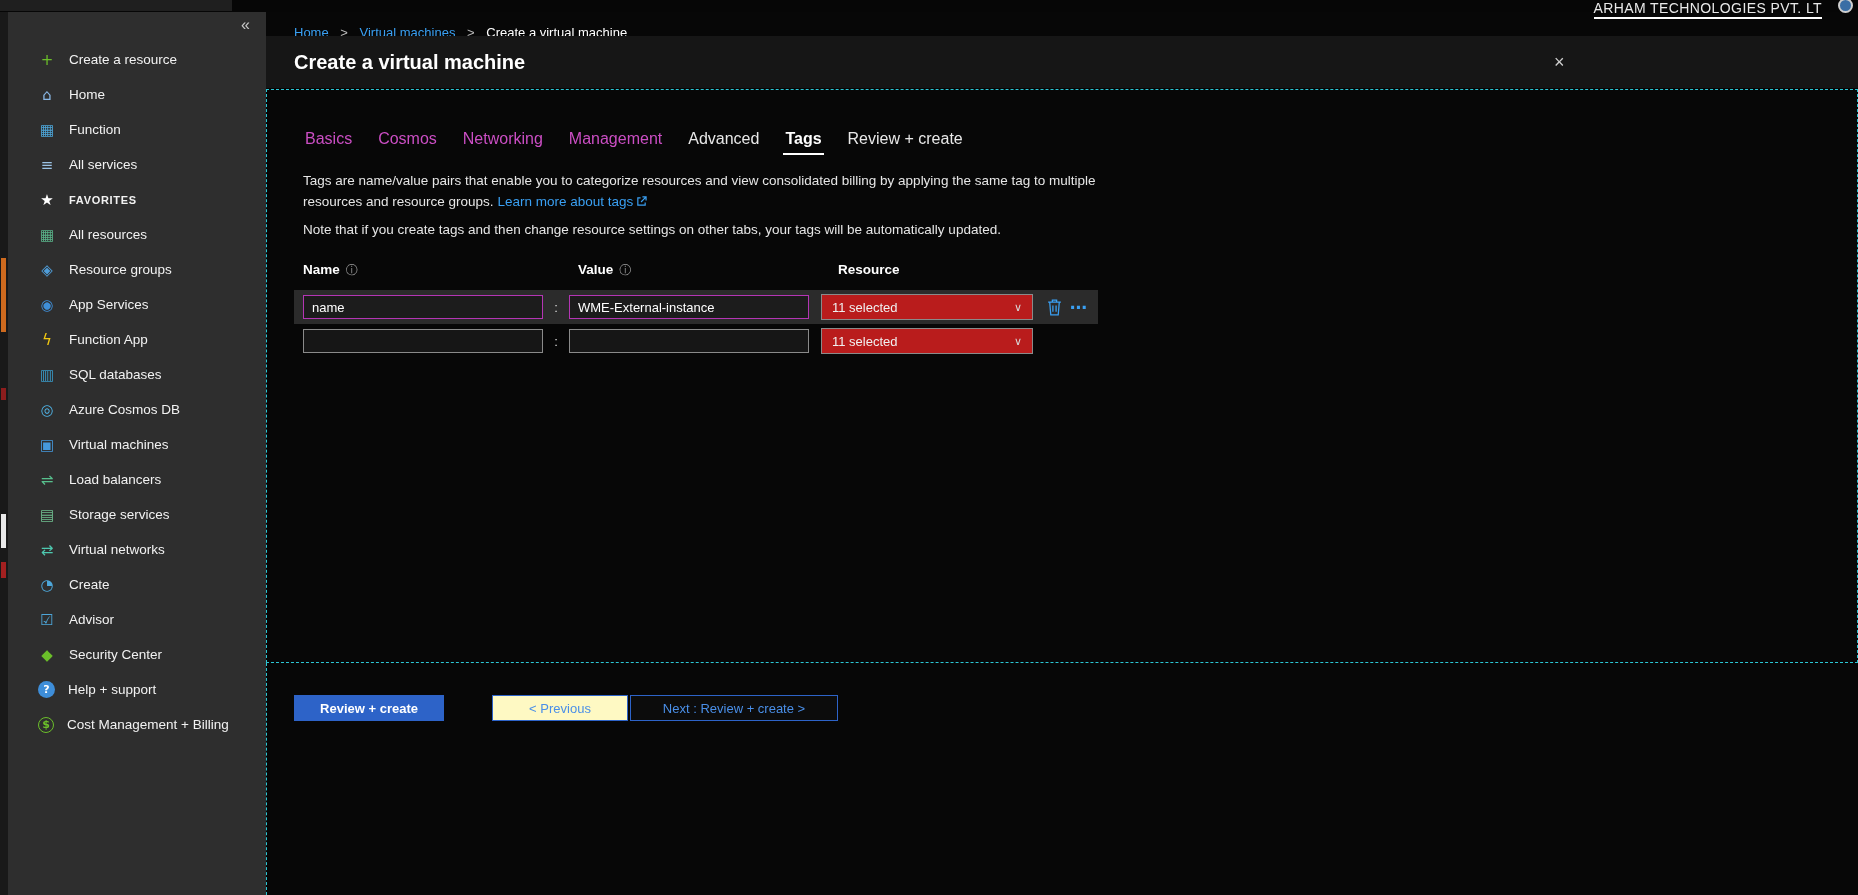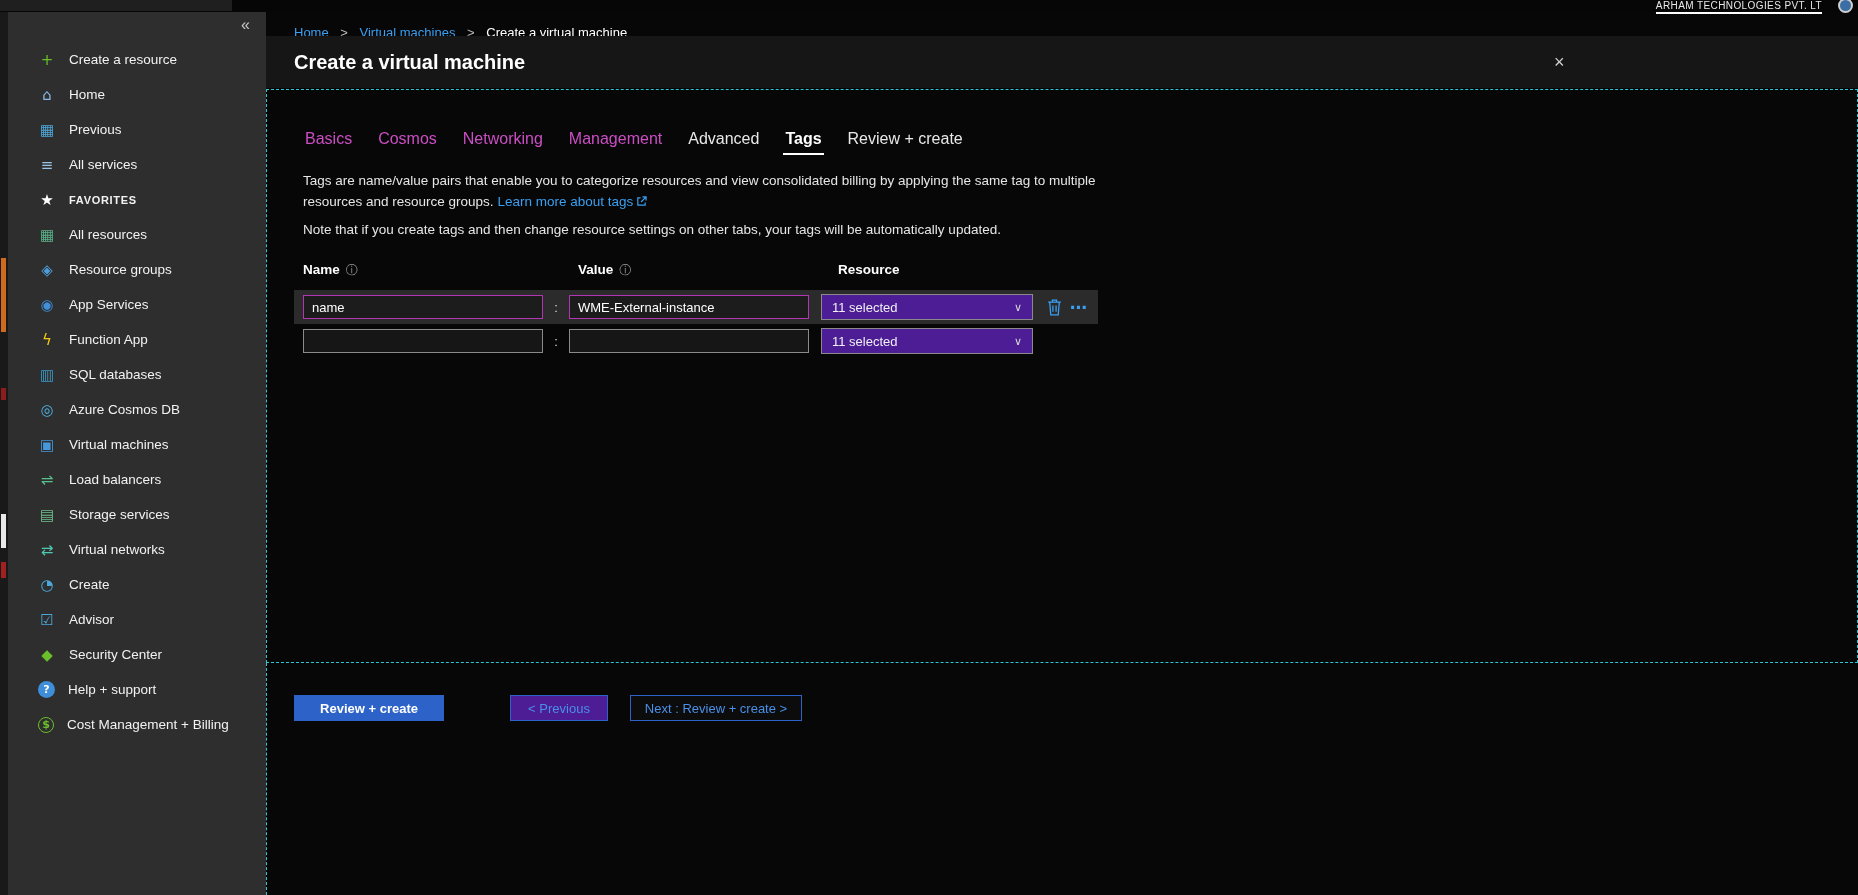--- a/index.html
+++ b/index.html
@@ -3,21 +3,21 @@
 <meta charset="utf-8">
 <style>
   *{box-sizing:border-box;margin:0;padding:0}
   html,body{background:#000}
   #screen{position:relative;width:1858px;height:895px;background:#000;overflow:hidden;
           font-family:"Liberation Sans",sans-serif;color:#eee}
 
   
   #topbar{position:absolute;left:0;top:0;right:0;height:12px;background:#060606;z-index:6}
   #topbar-block{position:absolute;left:0;top:0;width:232px;height:11px;background:#1f1f1f}
-  #org{position:absolute;right:36px;top:0;font-size:10px;color:#e8e8e8;letter-spacing:.4px;
+  #org{position:absolute;right:36px;top:0;font-size:14px;color:#e8e8e8;letter-spacing:.4px;
        border-bottom:2px solid #fff;padding-bottom:1px;white-space:nowrap;cursor:pointer}
   #avatar{position:absolute;right:5px;top:-2px;width:15px;height:15px;border-radius:50%;
           background:#3a6ea5;border:2px solid #cfcfcf;cursor:pointer}
 
   
   #edge-strip{position:absolute;left:0;top:10px;width:8px;bottom:0;background:#191919;z-index:5}
   #edge-strip .seg{position:absolute;left:1px;width:5px}
   .seg-orange{top:248px;height:74px;background:#cf6a1e}
   .seg-red1{top:378px;height:12px;background:#8d1d1d}
   .seg-white{top:504px;height:34px;background:#e9e9e9}
@@ -68,34 +68,34 @@
   .info-ic{font-size:12px;color:#9a9a9a;font-weight:normal;margin-left:6px;
            font-family:"DejaVu Sans",sans-serif;cursor:pointer}
 
   #rows{position:absolute;left:28px;top:280px;width:804px}
   .trow{display:flex;align-items:center;height:34px;padding-left:9px}
   .trow.highlight{background:#2b2b2b}
   .tag-input{width:240px;height:24px;background:#161616;border:1px solid #8a8a8a;color:#fff;
              font-size:13px;padding:0 8px;font-family:"Liberation Sans",sans-serif;outline:none}
   .trow.modified .tag-input{border-color:var(--input_modified);background:#1c1c1c}
   .colon{width:26px;text-align:center;color:#ddd;font-size:13px}
-  .dropdown{margin-left:12px;width:212px;height:26px;background:#4c1d95;border:1px solid #8a8a8a;
+  .dropdown{margin-left:12px;width:212px;height:26px;background:#b91c1c;border:1px solid #8a8a8a;
             display:flex;align-items:center;justify-content:space-between;padding:0 10px;
             font-size:13px;color:#f0f0f0;cursor:pointer}
   .chev{color:#d8d8d8;font-size:11px;font-family:"DejaVu Sans",sans-serif}
   .trash{margin-left:14px;color:var(--link);display:flex;align-items:center;cursor:pointer}
   .more{margin-left:8px;color:var(--link);font-size:17px;font-weight:bold;cursor:pointer;
         font-family:"DejaVu Sans",sans-serif;line-height:10px}
 
   .btn{position:absolute;top:685px;height:26px;font-size:13px;cursor:pointer;
        font-family:"Liberation Sans",sans-serif;display:flex;align-items:center;justify-content:center}
   #btn-review{left:28px;width:150px;background:var(--primary_button);color:#fff;font-weight:bold;border:none}
-  #btn-prev{left:244px;width:98px;background:#4c1d95;border:1px solid var(--primary_button);
+  #btn-prev{left:226px;width:136px;background:#fef9c3;border:1px solid var(--primary_button);
             color:var(--outline_button_text)}
-  #btn-next{left:364px;width:172px;background:#0c0c0c;border:1px solid var(--primary_button);
+  #btn-next{left:364px;width:208px;background:#0c0c0c;border:1px solid var(--primary_button);
             color:var(--outline_button_text)}
 </style>
 </head>
 <body>
 
 <div id="screen">
 
   <div id="topbar">
     <div id="topbar-block"></div>
     <span id="org">ARHAM TECHNOLOGIES PVT. LT</span>
@@ -115,21 +115,21 @@
       <div class="item">
         <span class="ic" style="color: rgb(107, 191, 42);">+</span>
         <span class="lbl">Create a resource</span>
       </div>
       <div class="item">
         <span class="ic" style="color: rgb(138, 184, 230);">⌂</span>
         <span class="lbl">Home</span>
       </div>
       <div class="item">
         <span class="ic" style="color: rgb(77, 166, 217);">▦</span>
-        <span class="lbl">Previous</span>
+        <span class="lbl">Function</span>
       </div>
       <div class="item">
         <span class="ic" style="color: rgb(156, 195, 229);">≡</span>
         <span class="lbl">All services</span>
       </div>
       <div class="item header">
         <span class="ic" style="color: rgb(255, 255, 255);">★</span>
         <span class="lbl">FAVORITES</span>
       </div>
       <div class="item">

